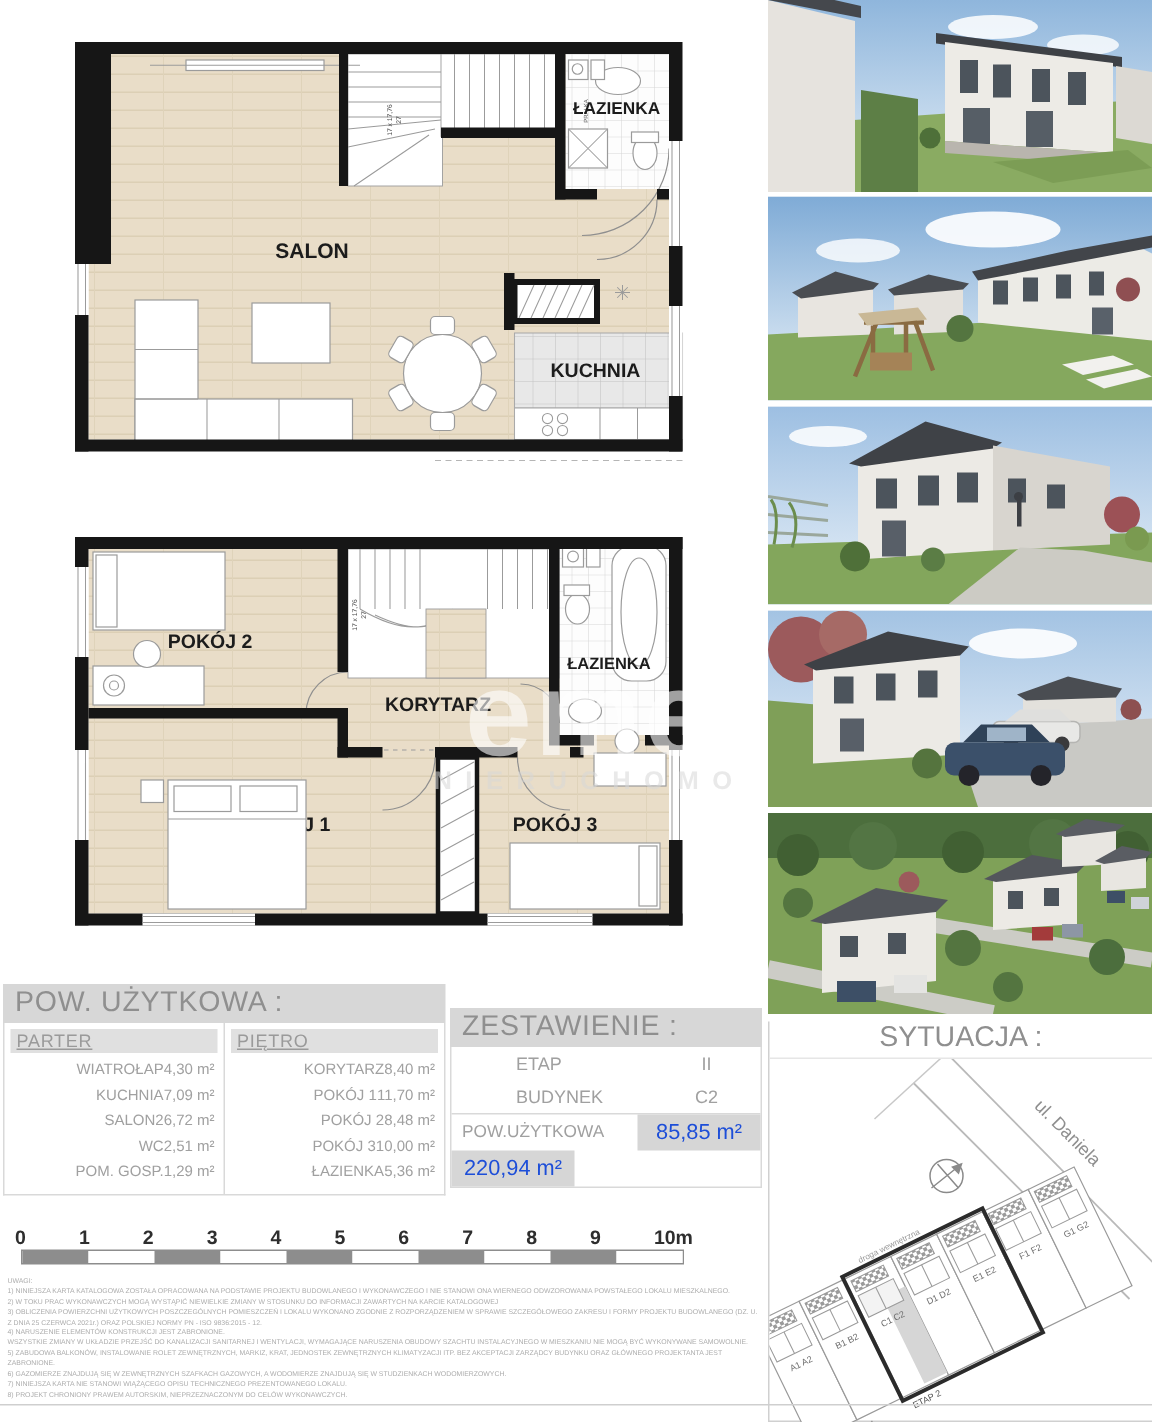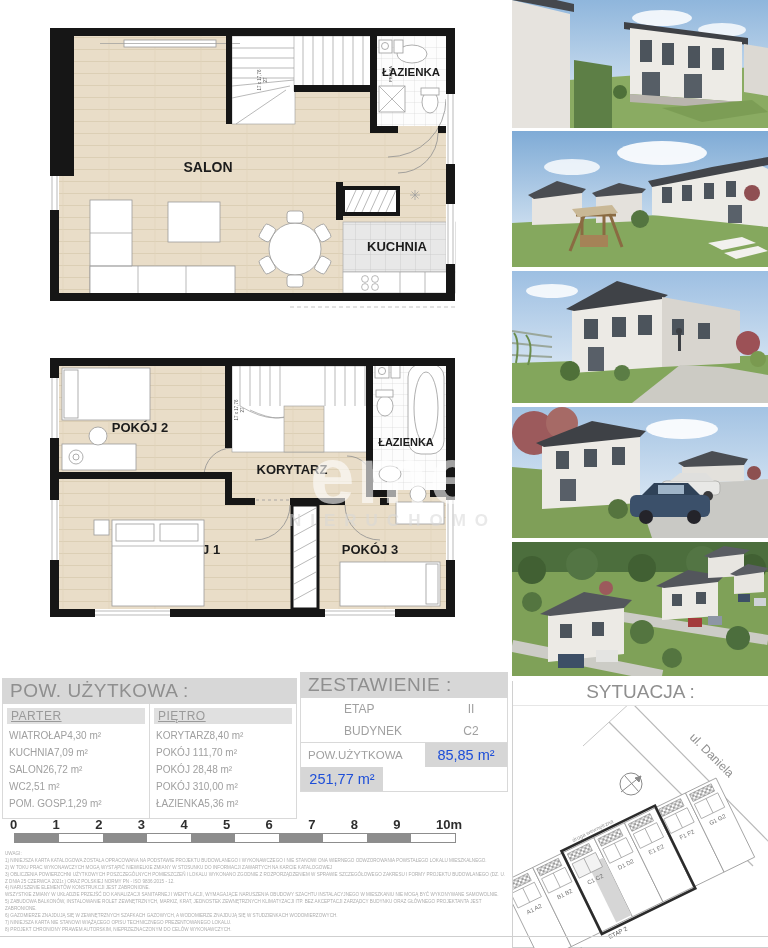--- a/index.html
+++ b/index.html
@@ -26,27 +26,27 @@
 
   
   .photo{position:absolute;left:512px;width:256px;overflow:hidden;background:#cfe0ee;}
   #photo1{top:0;height:128px;} #photo2{top:131px;height:136px;}
   #photo3{top:271px;height:132px;} #photo4{top:407px;height:131px;}
   #photo5{top:542px;height:134px;}
 
   
   .hdrbar{background:#d7d7d7;color:#8f8f8f;font-size:19px;letter-spacing:.5px;
           padding:2px 8px;height:22px;line-height:22px;white-space:nowrap;}
-  #area-block{position:absolute;left:2px;top:678px;width:295px;}
+  #area-block{position:absolute;left:2px;top:656px;width:295px;}
   #area-table{display:flex;border:1px solid #d9d9d9;border-top:none;font-size:10px;color:#a0a0a0;}
   .acol{flex:1;padding:2px 6px 6px 6px;}
   .acol+.acol{border-left:1px solid #d9d9d9;}
   .subhdr{background:#e0e0e0;color:#9a9a9a;font-size:12px;margin:2px -2px 3px -2px;padding:1px 4px;}
   .subhdr span{text-decoration:underline;letter-spacing:.5px;}
-  .arow{display:flex;justify-content:flex-start;line-height:17px;}
+  .arow{display:flex;justify-content:flex-end;line-height:17px;}
   .arow .v{white-space:nowrap;}
 
   #summary-block{position:absolute;left:300px;top:672px;width:208px;}
   #summary-table{border:1px solid #d9d9d9;border-top:none;color:#a0a0a0;}
   .srow{display:flex;font-size:12px;line-height:22px;margin-left:36px;}
   .srow .lab{flex:1;padding-left:7px;}
   .srow .val{width:72px;text-align:center;}
   .sdiv{border-top:1px solid #d9d9d9;}
   .brow{display:flex;font-size:11.5px;line-height:24px;}
   .brow .lab{flex:1;padding-left:7px;}
@@ -538,21 +538,21 @@
       <div class="srow">
         <span class="lab">BUDYNEK</span>
           <span class="val">C2</span>
       </div>
       <div class="sdiv"></div>
       <div class="brow">
         <span class="lab">POW.UŻYTKOWA</span>
           <span class="val">85,85 m²</span>
       </div>
       <div class="brow">
-          <span class="val">251,77 m²</span>
+          <span class="val">220,94 m²</span>
       </div>
     </div>
   </div>
 
   <div id="situation-block">
     <div id="situation-title">SYTUACJA :</div>
     <svg width="255" height="242" viewBox="0 0 255 242">
       <defs>
         <pattern id="chk" width="5" height="5" patternUnits="userSpaceOnUse">
           <rect width="5" height="5" fill="#fff"></rect>

